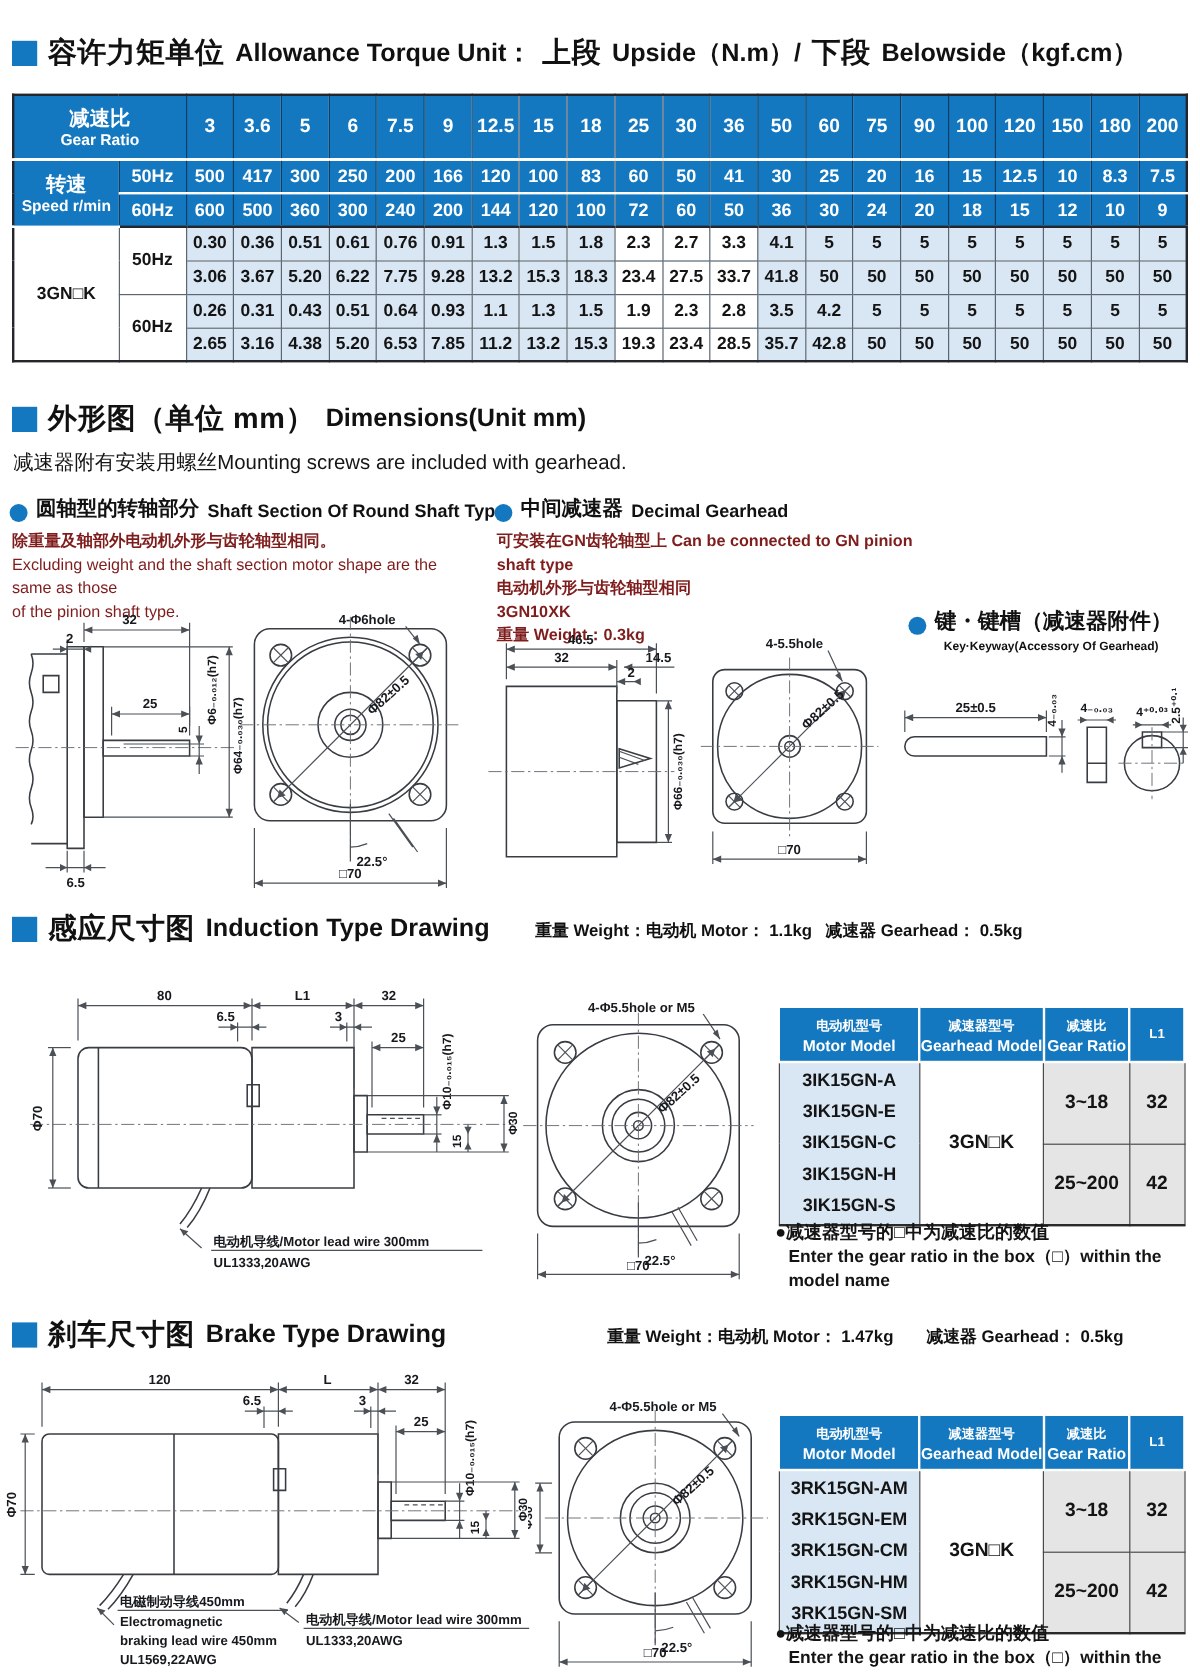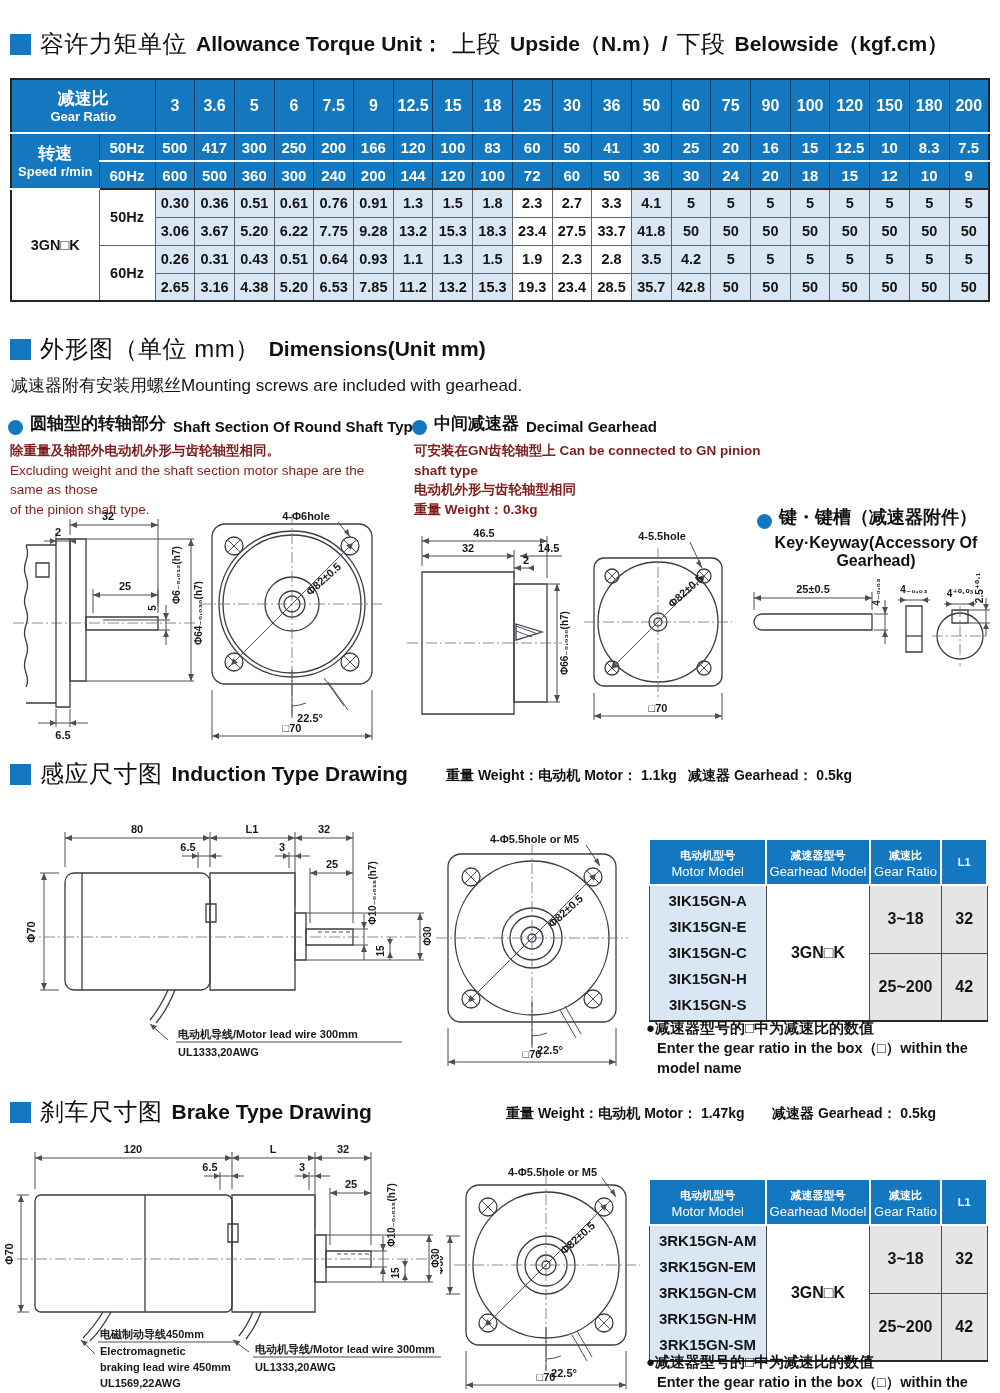--- a/index.html
+++ b/index.html
@@ -3,21 +3,21 @@
 <meta charset="utf-8">
 <style>
 *{box-sizing:border-box;margin:0;padding:0}
 html,body{background:#fff}
 body{font-family:"Liberation Sans","DejaVu Sans",sans-serif;color:#111}
 .page{position:relative;width:1000px;height:1393px;background:#fff;overflow:hidden}
 .abs{position:absolute}
 
 .sec-head{display:flex;align-items:center;gap:9px;white-space:nowrap}
 .sq{width:21px;height:21px;background:#1478c0;flex:0 0 auto}
-.h-zh{font-size:24px;font-weight:normal;letter-spacing:.5px}
+.h-zh{font-size:24px;font-weight:bold;letter-spacing:.5px}
 .h-en{font-size:21px;font-weight:bold}
 .subtitle{font-size:17px;color:#151515}
 
 .bullet-head{display:flex;align-items:flex-end;gap:7px;white-space:nowrap}
 .dot{width:15px;height:15px;border-radius:50%;background:#1478c0;flex:0 0 auto}
 .b-zh{font-size:17px;font-weight:bold}
 .b-en{font-size:15px;font-weight:bold}
 .desc{font-size:13.5px;line-height:19.5px;color:#7f1d1d}
 .desc .zh{font-weight:bold}
 
@@ -31,21 +31,21 @@
 .torque tr.body td{height:28px;background:#d9e6f4;border:1px solid #5a6772;font-size:14.5px;color:#141414}
 .torque tr.body td.wc{background:#fff}
 .torque tr.body td.lab{background:#fff;font-size:14.5px}
 .torque td .big{font-size:17px;line-height:20px}
 .torque td .sm{font-size:13px;line-height:15px;font-weight:bold}
 .torque td.model{font-size:16.5px}
 
 .model{width:340px;text-align:center;border:1px solid #4a4a4a;border-bottom:2px solid #2a2a2a}
 .model th{background:#1478c0;color:#fff;border:2px solid #fff;height:46px;padding:2px 0}
 .model th .zh{font-size:11px;line-height:18px;font-weight:bold}
-.model th .en{font-size:13px;line-height:15px;font-weight:normal}
+.model th .en{font-size:13px;line-height:15px;font-weight:bold}
 .model td{border:1px solid #4a4a4a;font-weight:bold;color:#141414}
 .model td.models{background:#d9e6f4;font-size:15px;line-height:26px;padding:2px 0}
 .model td.gh{font-size:16px;background:#fff}
 .model td.rt,.model td.l1{font-size:16px;background:#e5e5e5;height:65px}
 .note{font-weight:bold;color:#141414}
 .note .zh{font-size:15px;line-height:20px}
 .note .en{font-size:14.5px;line-height:20px;padding-left:11px}
 .wt{font-size:14px;font-weight:bold;white-space:nowrap}
 
 svg{display:block}
@@ -275,28 +275,29 @@
   </div>
 
   <div class="abs bullet-head" style="left:412px;top:412px">
     <span class="dot"></span>
     <span class="b-zh">中间减速器</span>
     <span class="b-en">Decimal Gearhead</span>
   </div>
   <div class="abs desc" style="left:414px;top:441px;width:350px">
     <div class="zh">可安装在GN齿轮轴型上 Can be connected to GN pinion shaft type</div>
     <div class="zh">电动机外形与齿轮轴型相同</div>
+    <div class="zh">3GN10XK</div>
     <div class="zh">重量 Weight：0.3kg</div>
   </div>
 
   <div class="abs bullet-head" style="left:757px;top:505px">
     <span class="dot"></span>
     <span class="b-zh" style="font-size:18px">键・键槽（减速器附件）</span>
   </div>
-  <div class="abs" style="left:760px;top:534px;width:232px;text-align:center;font-size:16px;font-weight:bold">Key·Keyway(Accessory Of Gearhead)</div>
+  <div class="abs" style="left:760px;top:534px;width:232px;text-align:center;font-size:10px;font-weight:bold">Key·Keyway(Accessory Of Gearhead)</div>
 
   <svg class="abs" style="left:8px;top:505px" width="195" height="238" viewBox="0 0 195 238">
     <path class="ol" d="M18,40 q3,8 0,16 q-3,8 0,16 q3,8 0,16 q-3,8 0,16 q3,8 0,16 q-3,8 0,16 q3,8 0,16 q-3,8 0,16 q3,8 0,14"></path>
     <path class="ol" d="M18,40 H48 M18,198 H48"></path>
     <rect class="ol" x="28" y="58" width="13" height="14"></rect>
     <rect class="ol" x="48" y="34" width="14" height="168"></rect>
     <rect class="ol" x="62" y="62" width="16" height="142" transform="translate(0,-28)"></rect>
     <rect class="ol" x="78" y="112" width="72" height="13"></rect>
     <line class="dim" x1="95" y1="115" x2="150" y2="115"></line>
     <line class="cl" x1="5" y1="118" x2="190" y2="118"></line>

